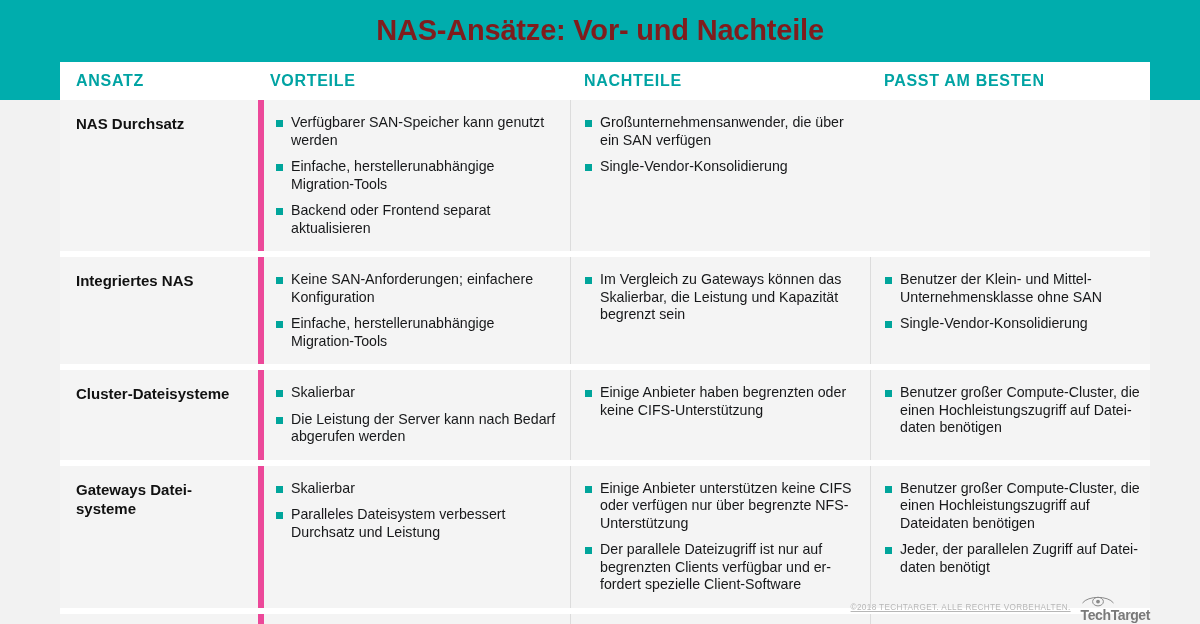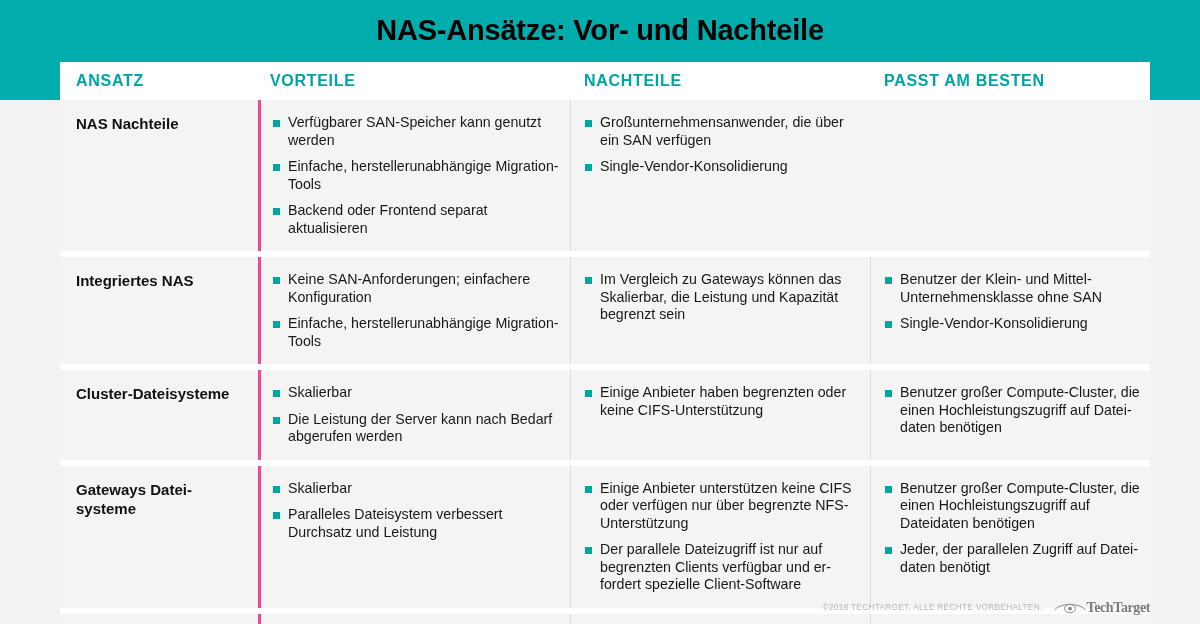--- a/index.html
+++ b/index.html
@@ -23,21 +23,21 @@
     width: 1200px;
     height: 100px;
     background: #00adad;
   }
   #banner-title {
     position: absolute;
     left: 0;
     top: 12px;
     width: 1200px;
     text-align: center;
-    color: #000000;
+    color: #7f1d1d;
     font-size: 29px;
     font-weight: bold;
     letter-spacing: -0.2px;
     line-height: 36px;
     white-space: nowrap;
   }
 
   
   #table {
     position: absolute;
@@ -78,21 +78,21 @@
   }
   .body-row.first {
     border-top: 0;
   }
 
   .cell {
     box-sizing: border-box;
     padding: 0;
   }
   .c-approach { width: 198px; padding-left: 16px; padding-right: 8px; }
-  .c-pros     { width: 312px; padding-left: 12px; padding-right: 10px; border-left: 3px solid #ec4899; }
+  .c-pros     { width: 312px; padding-left: 12px; padding-right: 10px; border-left: 6px solid #ec4899; }
   .c-cons     { width: 300px; padding-left: 14px; padding-right: 10px; border-left: 1px solid #dcdcdc; }
   .c-best     { width: 280px; padding-left: 14px; border-left: 1px solid #dcdcdc; }
 
   #thead .c-approach { border-left: 0; }
   #thead .c-pros,
   #thead .c-cons,
   #thead .c-best { border-left: 0; }
 
   .body-row .cell { padding-top: 14px; padding-bottom: 14px; }
 
@@ -138,27 +138,27 @@
     align-items: center;
     justify-content: flex-end;
   }
   #copyright {
     color: #b7b7b7;
     font-size: 8.2px;
     letter-spacing: 0.35px;
     white-space: nowrap;
     margin-right: 10px;
     padding-bottom: 1px;
+    text-decoration: underline;
   }
   #logo {
     display: flex;
-    flex-direction: row;
+    flex-direction: column;
     align-items: flex-start;
     line-height: 1;
-    font-family: Liberation Serif, serif;
   }
   #logo-eye { display: block; margin-bottom: 1px; }
   #logo-word {
     color: #7a7a7a;
     font-size: 14px;
     font-weight: bold;
     letter-spacing: -0.4px;
     white-space: nowrap;
   }
 </style>
@@ -181,21 +181,21 @@
     <div class="cell c-cons">
       <span class="th-label">NACHTEILE</span>
     </div>
     <div class="cell c-best">
       <span class="th-label">PASST AM BESTEN</span>
     </div>
   </div>
 
   <div class="trow body-row first">
     <div class="cell c-approach">
-      <div class="approach-name">NAS Nachteile</div>
+      <div class="approach-name">NAS Durchsatz</div>
     </div>
     <div class="cell c-pros">
       <ul class="bullets">
         <li>Verfügbarer SAN-Speicher kann genutzt werden</li>
         <li>Einfache, herstellerunabhängige Migration-Tools</li>
         <li>Backend oder Frontend separat aktualisieren</li>
       </ul>
     </div>
     <div class="cell c-best">
       <ul class="bullets">

